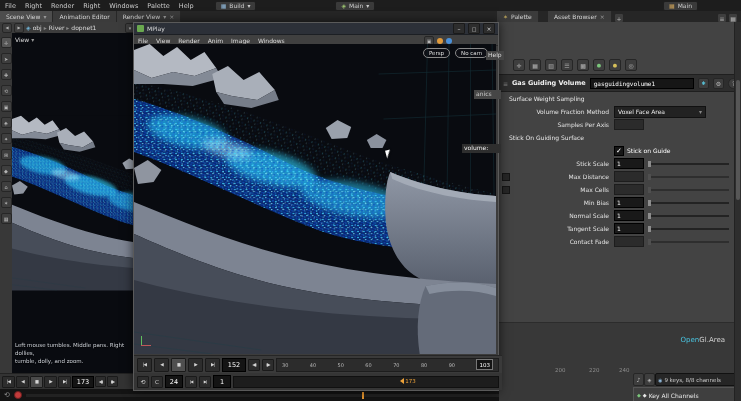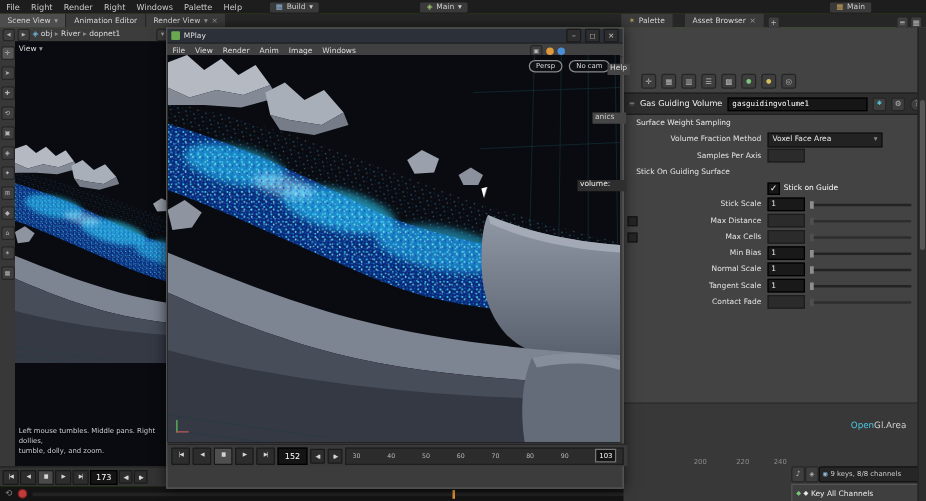--- a/index.html
+++ b/index.html
@@ -261,20 +261,34 @@
         <span>40</span>
         <span>50</span>
         <span>60</span>
         <span>70</span>
         <span>80</span>
         <span>90</span>
         <span class="framebox" style="height:9px;padding:0 2px;border-color:#777;font-size:5.5px">103</span>
       </span>
     </div>
 
+    <div class="flex" style="position:absolute;left:0;bottom:0;width:362px;height:17px;background:#353535;gap:2px;padding:0 3px">
+      <span class="btn mini" style="font-size:6px;letter-spacing:0">⟲</span>
+      <span class="btn mini" style="font-size:5.5px;letter-spacing:0">C</span>
+      <span class="framebox" style="width:16px;height:11px">24</span>
+      <span class="btn mini">|◀</span>
+      <span class="btn mini">▶|</span>
+      <span class="framebox" style="width:16px;height:11px">1</span>
+      <span style="flex:1;height:10px;background:#1d1d1d;border:1px solid #101010;position:relative">
+        <span class="abs" style="left:63%;top:1px;color:#eda23a;font-size:5.5px;display:flex;align-items:center;gap:1px">
+          <span style="width:0;height:0;border-top:3px solid transparent;border-bottom:3px solid transparent;border-right:4px solid #eda23a"></span>
+          <span>173</span>
+        </span>
+      </span>
+    </div>
   </div>
 
   <div class="abs" style="left:486px;top:51px;width:16px;height:9px;background:#454545;color:#ddd;z-index:6;padding-left:2px">Help</div>
   <div class="abs" style="left:474px;top:90px;width:25px;height:9px;background:#464646;color:#ccc;z-index:6;padding-left:2px">anics</div>
   <div class="abs" style="left:462px;top:144px;width:37px;height:9px;background:#2e2e2e;color:#f0f0f0;z-index:6;padding-left:2px">volume:</div>
 
   <div class="abs" style="left:499px;top:22px;width:242px;height:379px;background:#434343;z-index:2">
 
     <div class="flex" style="position:absolute;left:0;top:36px;width:236px;height:14px;gap:4px;padding:0 14px">
       <span class="ic" style="width:10px;height:10px;font-size:6px">✛</span>
@@ -283,21 +297,21 @@
       <span class="ic" style="width:10px;height:10px;font-size:6px">☰</span>
       <span class="ic" style="width:10px;height:10px;font-size:6px">▩</span>
       <span class="ic" style="width:10px;height:10px;font-size:5px;color:#7bc67b">●</span>
       <span class="ic" style="width:10px;height:10px;font-size:5px;color:#d7c05a">●</span>
       <span class="ic" style="width:10px;height:10px;font-size:6px">◎</span>
       <span class="ic" style="width:10px;height:10px;font-size:6px;margin-left:auto">▾</span>
     </div>
 
     <div class="flex" style="position:absolute;left:0;top:52px;width:236px;height:16px;background:#2e2e2e;border-top:1px solid #1f1f1f;border-bottom:1px solid #1f1f1f;gap:4px;padding:0 4px">
       <span style="color:#8a8a8a">≡</span>
-      <span style="color:#f0f0f0;font-weight:normal;font-size:6.5px;white-space:nowrap">Gas Guiding Volume</span>
+      <span style="color:#f0f0f0;font-weight:bold;font-size:6.5px;white-space:nowrap">Gas Guiding Volume</span>
       <span style="background:#161616;border:1px solid #000;color:#fff;font-family:'DejaVu Sans Mono','Liberation Mono',monospace;font-size:6px;padding:1px 3px;flex:1;white-space:nowrap;overflow:hidden">gasguidingvolume1</span>
       <span class="ic" style="width:9px;height:9px;font-size:5px;color:#57c4da">✱</span>
       <span class="ic" style="width:9px;height:9px;font-size:6px">⚙</span>
       <span class="ic" style="width:9px;height:9px;font-size:6px;border-radius:50%">?</span>
     </div>
 
     <div class="abs" style="left:0;top:70px;width:236px">
       <div class="prow">
         <span style="padding-left:8px;color:#e8e8e8">Surface Weight Sampling</span>
       </div>

